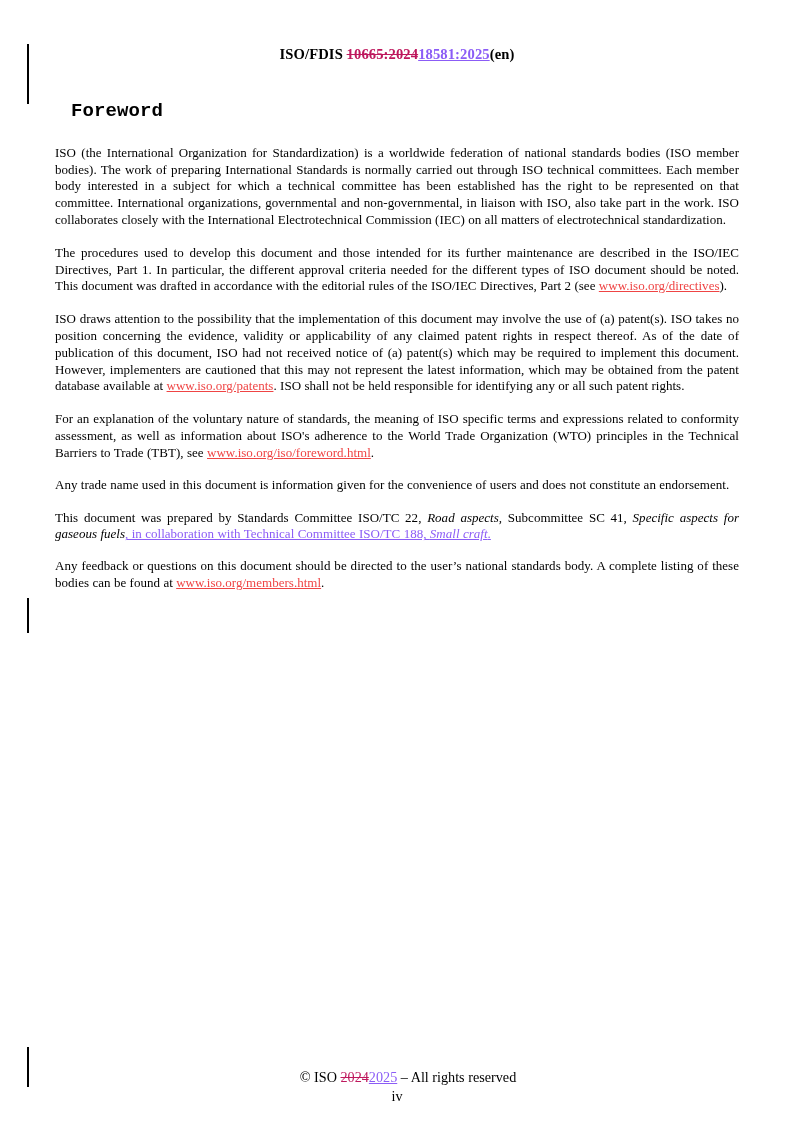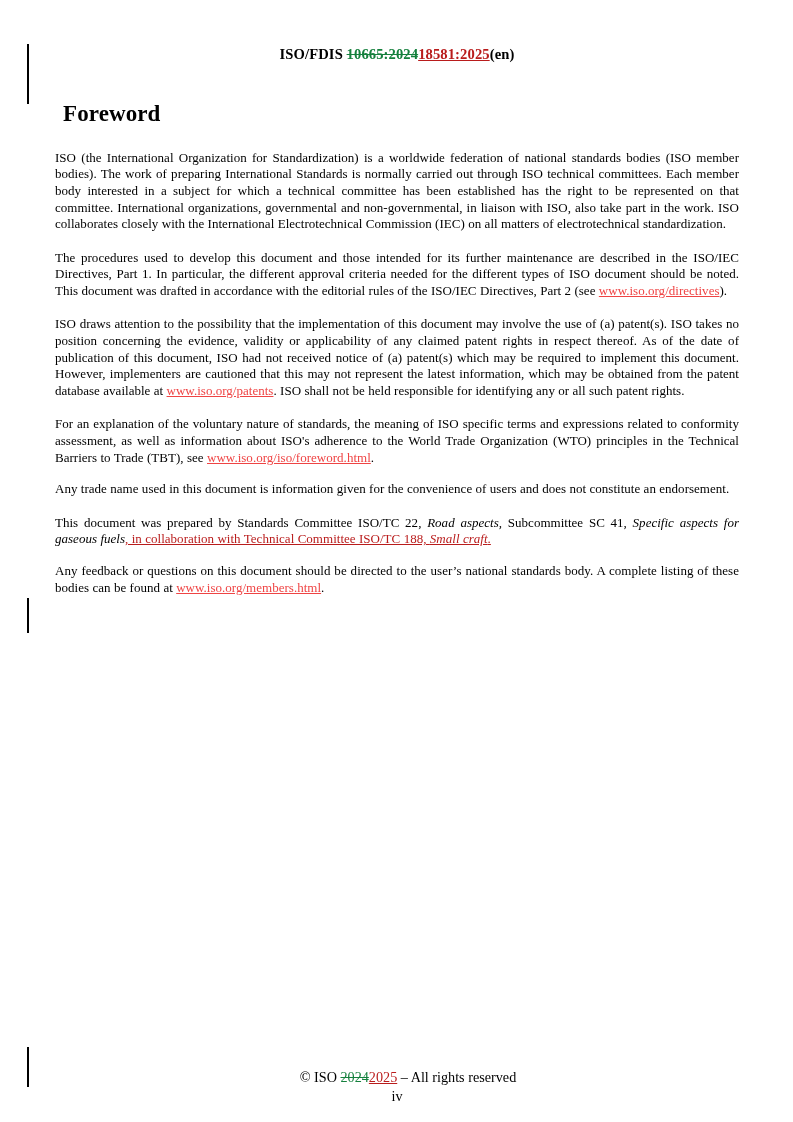--- a/index.html
+++ b/index.html
@@ -46,25 +46,26 @@
 
   
   .body-region {
     position: absolute;
     top: 100px;
     left: 55px;
     width: 684px;
   }
 
   h1.section-title {
-    font-size: 23px;
+    font-size: 19px;
     font-weight: bold;
-    margin: 0 0 22px 8px;
+    margin: 0 0 22px 16px;
     line-height: 1.2;
     letter-spacing: 0.1px;
+    font-family: Liberation Mono, monospace;
   }
 
   p.para {
     font-size: 13px;
     line-height: 1.285;
     text-align: justify;
     text-justify: inter-word;
     margin: 0 0 16.5px 0;
     letter-spacing: 0.02px;
     word-spacing: 0.1px;
@@ -72,26 +73,26 @@
   p.para:last-child { margin-bottom: 0; }
   p.tight { margin-bottom: 15px; }
 
   
   .ital { font-style: italic; }
   .link {
     color: #ef4444;
     text-underline-offset: 1px;
   }
   .ins {
-    color: #b91c1c;
+    color: #8b5cf6;
     text-decoration: underline;
     text-underline-offset: 1px;
   }
   .del {
-    color: #15803d;
+    color: #be185d;
     text-decoration: line-through;
   }
 
   
   .doc-footer {
     position: absolute;
     top: 1068px;
     left: 66px;
     width: 684px;
     text-align: center;

